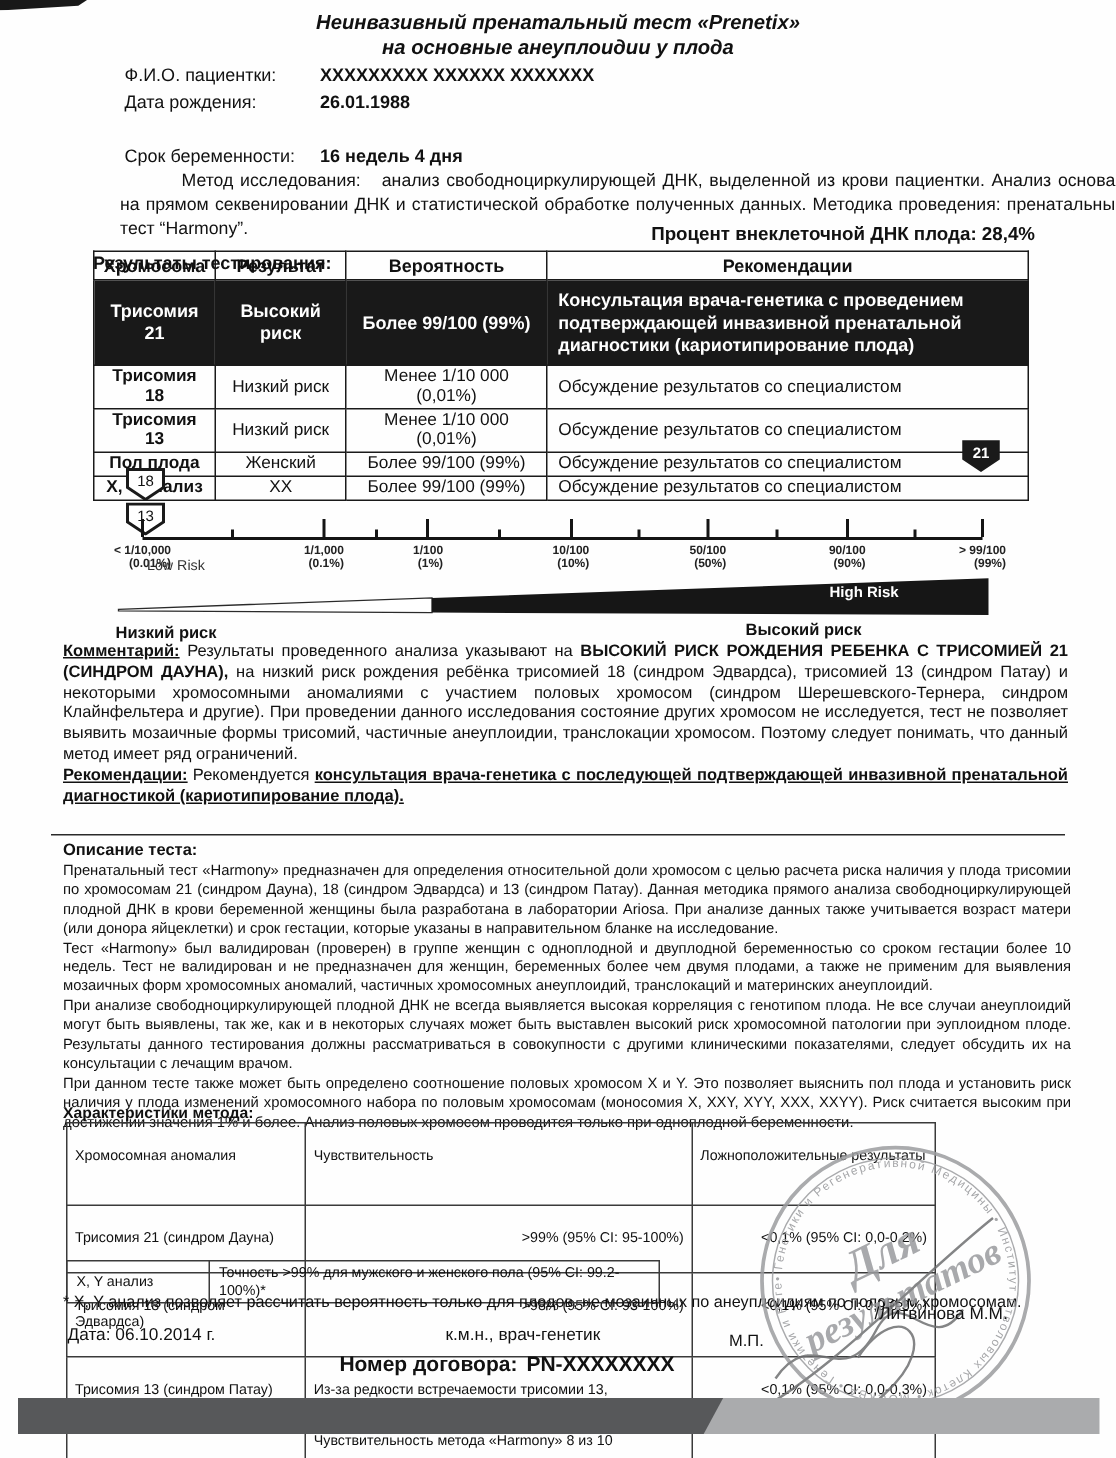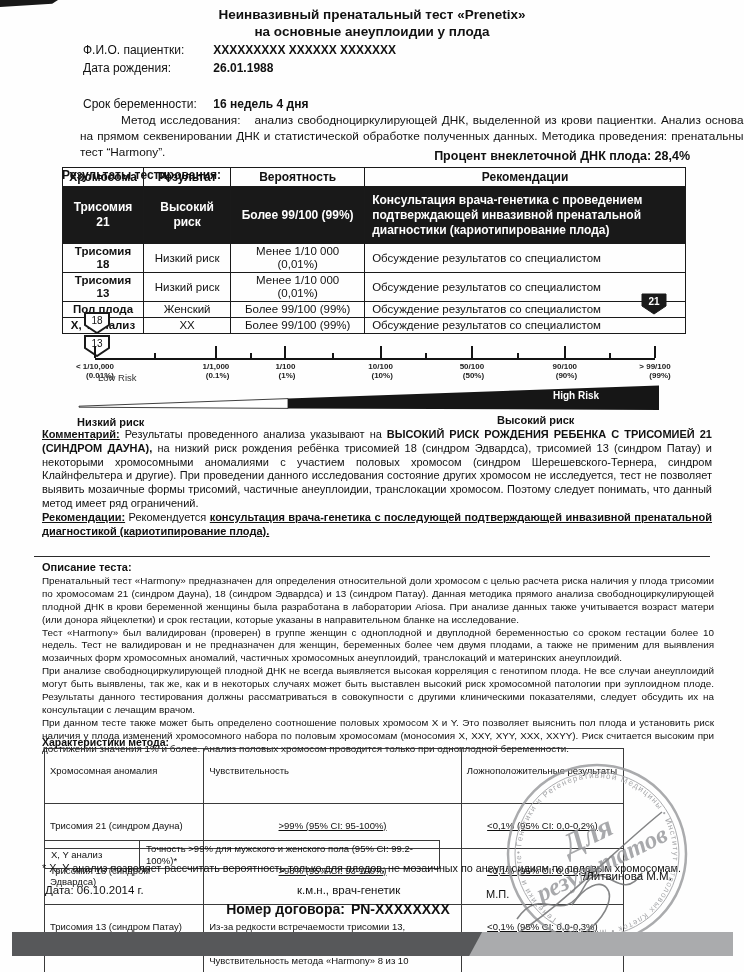--- a/index.html
+++ b/index.html
@@ -6,21 +6,21 @@
   .page{position:relative;width:744px;height:972px;background:#fefefe;overflow:hidden;
         font-family:"Liberation Sans",sans-serif;color:#111;}
   .abs{position:absolute;}
 
   
   .corner-mark{left:0;top:0;width:58px;height:7px;background:#181818;
                clip-path:polygon(0 0,100% 0,90% 55%,0 100%);}
 
   
   .title{left:0;top:6px;width:744px;text-align:center;font-weight:bold;
-         font-size:13.5px;line-height:17px;}
+         font-size:13.5px;line-height:17px;font-style:italic;}
 
   
   .pt-row{left:83px;width:650px;font-size:12px;line-height:18px;}
   .pt-row .lab{display:inline-block;width:127px;}
   .pt-row .val{font-weight:bold;}
   .method{left:42px;top:112px;width:670px;font-size:11.8px;line-height:16.2px;
           text-align:justify;text-indent:41px;margin-left:38px;}
   .method .mlab{margin-right:14px;}
 
   
@@ -60,21 +60,21 @@
   
   .descr{left:42px;top:561px;width:672px;font-size:9.9px;line-height:12.9px;text-align:justify;}
   .descr h4{margin:0 0 1px 0;font-size:11px;}
   .descr p{margin:0;}
 
   
   .char-head{left:42px;top:736px;font-weight:bold;font-size:10.5px;}
   .ctable{left:44px;top:748px;width:580px;border-collapse:collapse;font-size:9.5px;}
   .ctable td,.ctable th{border:1px solid #3a3a3a;padding:16px 5px;vertical-align:top;line-height:11.5px;}
   .ctable th{text-align:left;font-weight:normal;height:26px;padding-bottom:12px;}
-  .ctable td.c{text-align:center;text-decoration:underline;}
+  .ctable td.c{text-align:right;}
   .xybox{left:44px;top:840px;width:396px;border-collapse:collapse;font-size:9.5px;}
   .xybox td{border:1px solid #3a3a3a;padding:2px 6px;line-height:11.5px;}
   .xybox td.xlab{width:82px;}
   .footnote{left:42px;top:862px;width:672px;font-size:10.8px;}
 
   
   .date{left:45px;top:884px;font-size:11.5px;}
   .position{left:297px;top:884px;font-size:11.5px;}
   .mp{left:486px;top:888px;font-size:11px;}
   .doc-name{left:583px;top:870px;font-size:11.5px;}

